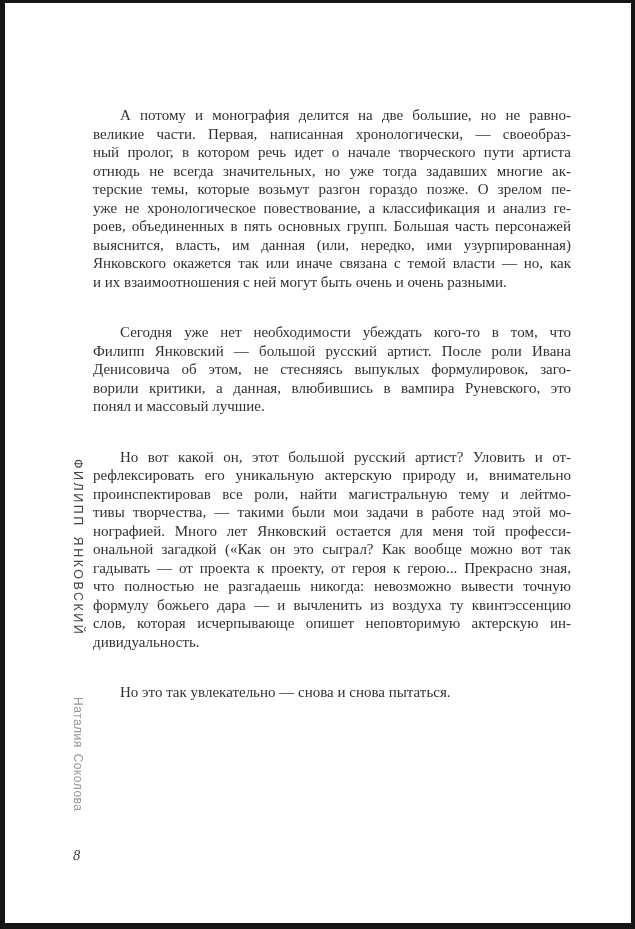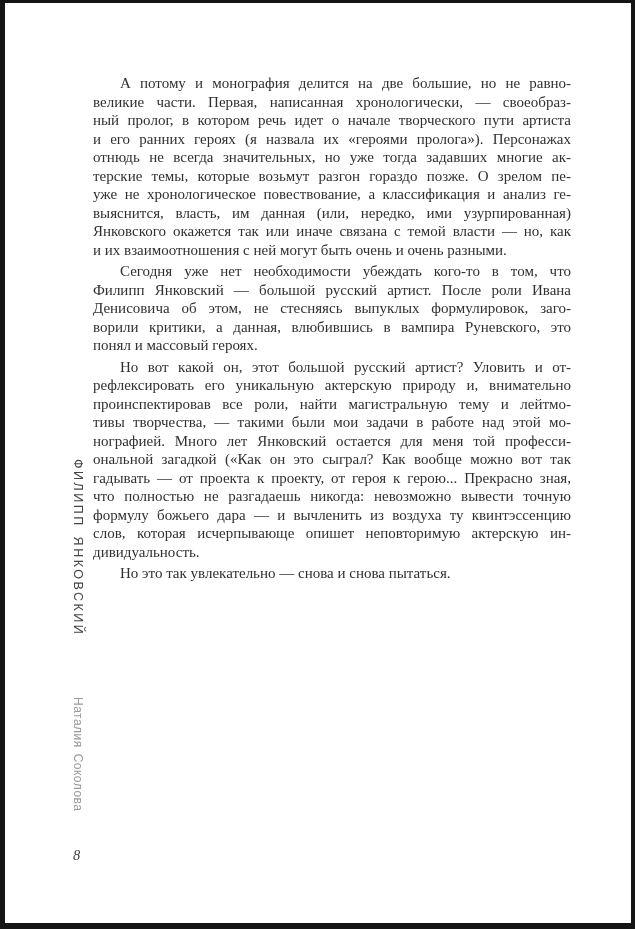--- a/index.html
+++ b/index.html
@@ -30,21 +30,21 @@
     color: #303030;
   }
   .para { margin-bottom: 3px; }
   .line {
     text-align: justify;
     text-align-last: justify;
     white-space: normal;
     overflow: hidden;
     height: 18.5px;
   }
-  .line.first { text-indent: 27px; }
+  .line.first { text-indent: 27px; margin-top: 32px; }
   .line.last { text-align-last: left; }
 
   
   .vtitle {
     position: absolute;
     left: 80px;
     top: 456px;
     transform-origin: 0 0;
     transform: rotate(90deg);
     white-space: nowrap;
@@ -88,34 +88,34 @@
 
     <div class="vauthor">Наталия Соколова</div>
 
     <div class="pagenum">8</div>
 
     <div class="body-text">
       <div class="para">
           <div class="line first">А потому и монография делится на две большие, но не равно-</div>
           <div class="line">великие части. Первая, написанная хронологически, — своеобраз-</div>
           <div class="line">ный пролог, в котором речь идет о начале творческого пути артиста</div>
-          <div class="line">и его ранних героях (я назвала их «героями пролога»). Персонажах</div>
           <div class="line">отнюдь не всегда значительных, но уже тогда задавших многие ак-</div>
           <div class="line">терские темы, которые возьмут разгон гораздо позже. О зрелом пе-</div>
           <div class="line">уже не хронологическое повествование, а классификация и анализ ге-</div>
+          <div class="line">роев, объединенных в пять основных групп. Большая часть персонажей</div>
           <div class="line">выяснится, власть, им данная (или, нередко, ими узурпированная)</div>
           <div class="line">Янковского окажется так или иначе связана с темой власти — но, как</div>
           <div class="line last">и их взаимоотношения с ней могут быть очень и очень разными.</div>
         </div>
       <div class="para">
           <div class="line first">Сегодня уже нет необходимости убеждать кого-то в том, что</div>
           <div class="line">Филипп Янковский — большой русский артист. После роли Ивана</div>
           <div class="line">Денисовича об этом, не стесняясь выпуклых формулировок, заго-</div>
           <div class="line">ворили критики, а данная, влюбившись в вампира Руневского, это</div>
-          <div class="line last">понял и массовый героях.</div>
+          <div class="line last">понял и массовый лучшие.</div>
         </div>
       <div class="para">
           <div class="line first">Но вот какой он, этот большой русский артист? Уловить и от-</div>
           <div class="line">рефлексировать его уникальную актерскую природу и, внимательно</div>
           <div class="line">проинспектировав все роли, найти магистральную тему и лейтмо-</div>
           <div class="line">тивы творчества, — такими были мои задачи в работе над этой мо-</div>
           <div class="line">нографией. Много лет Янковский остается для меня той професси-</div>
           <div class="line">ональной загадкой («Как он это сыграл? Как вообще можно вот так</div>
           <div class="line">гадывать — от проекта к проекту, от героя к герою... Прекрасно зная,</div>
           <div class="line">что полностью не разгадаешь никогда: невозможно вывести точную</div>

